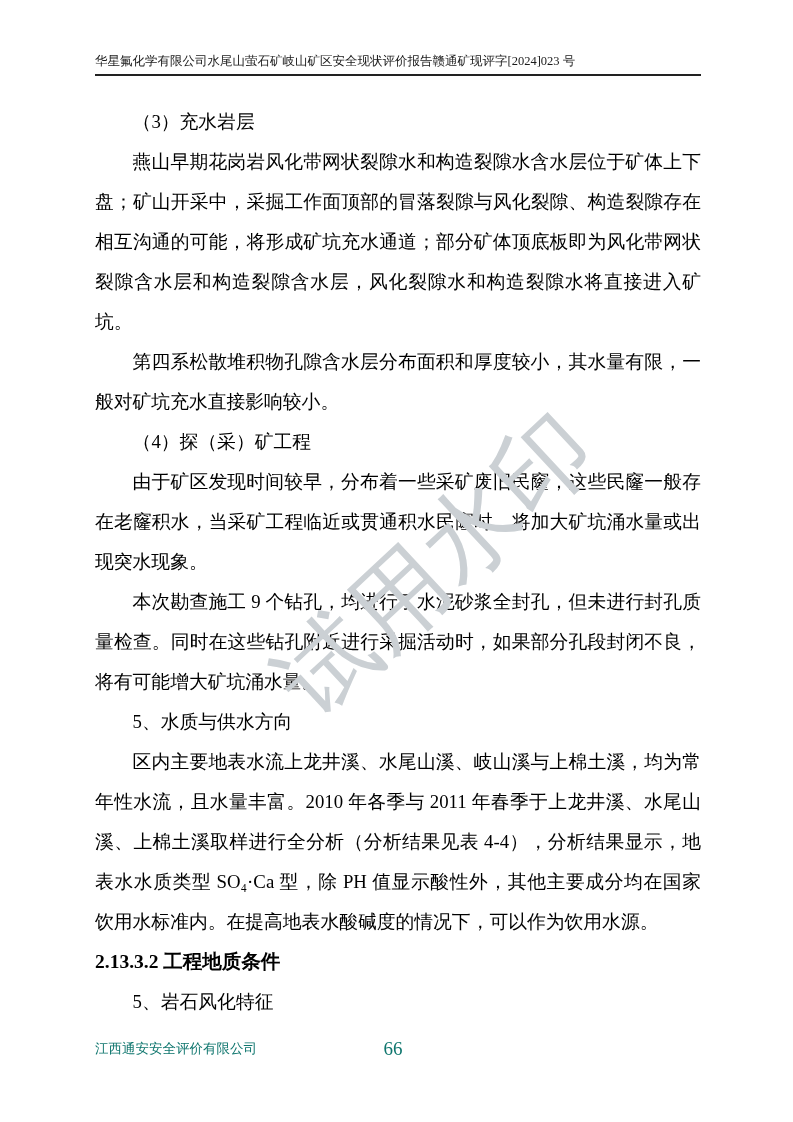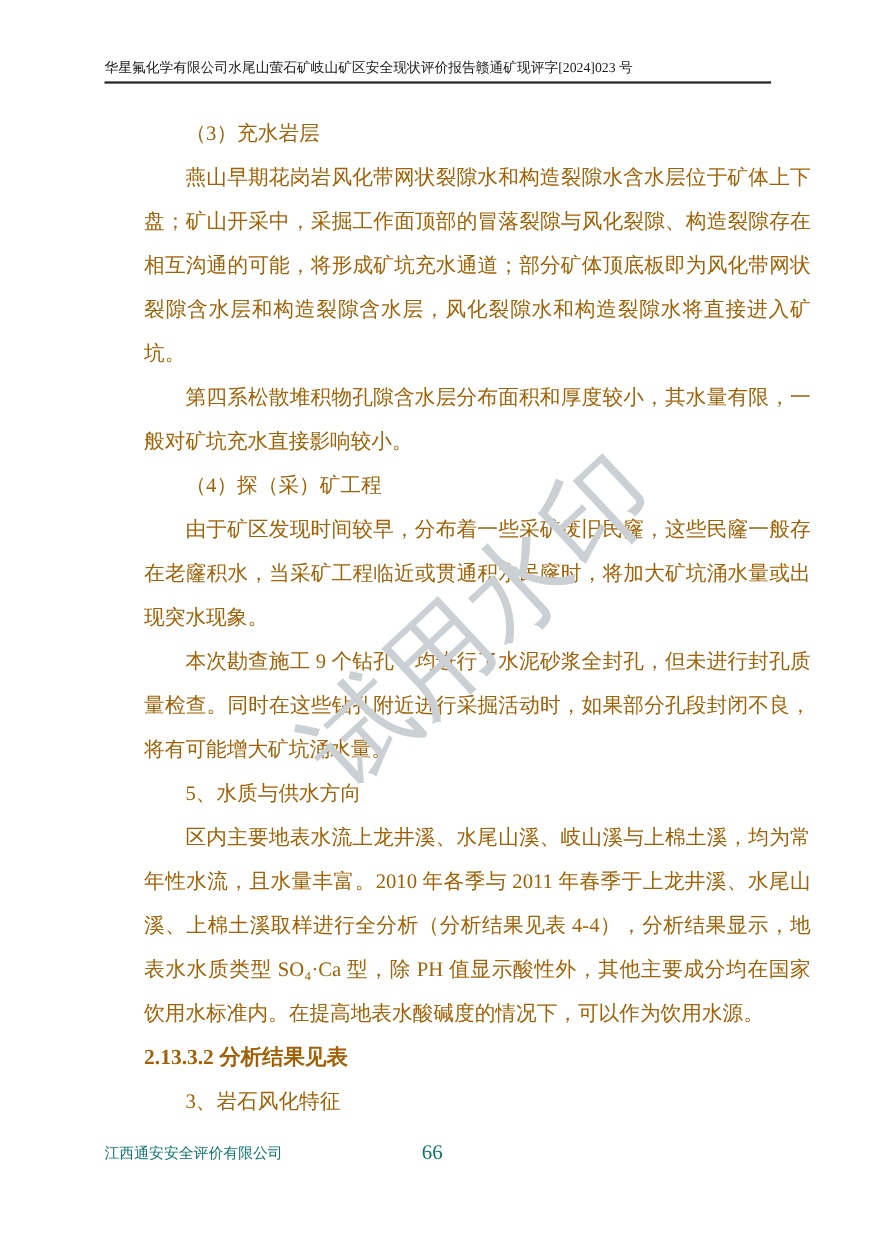--- a/index.html
+++ b/index.html
@@ -16,22 +16,21 @@
     display:flex;justify-content:flex-start;align-items:flex-end;
     font-size:12.5px;line-height:16px;color:#1a1a1a;
     border-bottom:2px solid #222222;
     padding-bottom:5px;
   }
   .header .hdr-right{white-space:nowrap;}
   .content{
     position:absolute;top:102px;left:95px;width:606px;
     font-size:18.8px;line-height:40px;
     text-align:justify;
-    color:#a16207;
-    margin-left:36px;
+    color:#000000;
   }
   .content p{margin:0;text-indent:2em;}
   .content p.section-title{
     text-indent:0;
     font-weight:bold;
     font-size:19.5px;
   }
   .watermark{
     position:absolute;left:437px;top:565px;
     transform:translate(-50%,-50%) rotate(-43deg);
@@ -62,22 +61,22 @@
 
   <main class="content">
     <p>（3）充水岩层</p>
     <p>燕山早期花岗岩风化带网状裂隙水和构造裂隙水含水层位于矿体上下盘；矿山开采中，采掘工作面顶部的冒落裂隙与风化裂隙、构造裂隙存在相互沟通的可能，将形成矿坑充水通道；部分矿体顶底板即为风化带网状裂隙含水层和构造裂隙含水层，风化裂隙水和构造裂隙水将直接进入矿坑。</p>
     <p>第四系松散堆积物孔隙含水层分布面积和厚度较小，其水量有限，一般对矿坑充水直接影响较小。</p>
     <p>（4）探（采）矿工程</p>
     <p>由于矿区发现时间较早，分布着一些采矿废旧民窿，这些民窿一般存在老窿积水，当采矿工程临近或贯通积水民窿时，将加大矿坑涌水量或出现突水现象。</p>
     <p>本次勘查施工 9 个钻孔，均进行了水泥砂浆全封孔，但未进行封孔质量检查。同时在这些钻孔附近进行采掘活动时，如果部分孔段封闭不良，将有可能增大矿坑涌水量。</p>
     <p>5、水质与供水方向</p>
     <p>区内主要地表水流上龙井溪、水尾山溪、岐山溪与上棉土溪，均为常年性水流，且水量丰富。2010 年各季与 2011 年春季于上龙井溪、水尾山溪、上棉土溪取样进行全分析（分析结果见表 4-4），分析结果显示，地表水水质类型 SO₄·Ca 型，除 PH 值显示酸性外，其他主要成分均在国家饮用水标准内。在提高地表水酸碱度的情况下，可以作为饮用水源。</p>
-    <p class="section-title">2.13.3.2 分析结果见表</p>
-    <p>3、岩石风化特征</p>
+    <p class="section-title">2.13.3.2 工程地质条件</p>
+    <p>5、岩石风化特征</p>
   </main>
 
   <div class="watermark">试用水印</div>
 
   <footer class="footer">
     <span class="company">江西通安安全评价有限公司</span>
     <span class="pagenum">66</span>
   </footer>
 
 </div>

